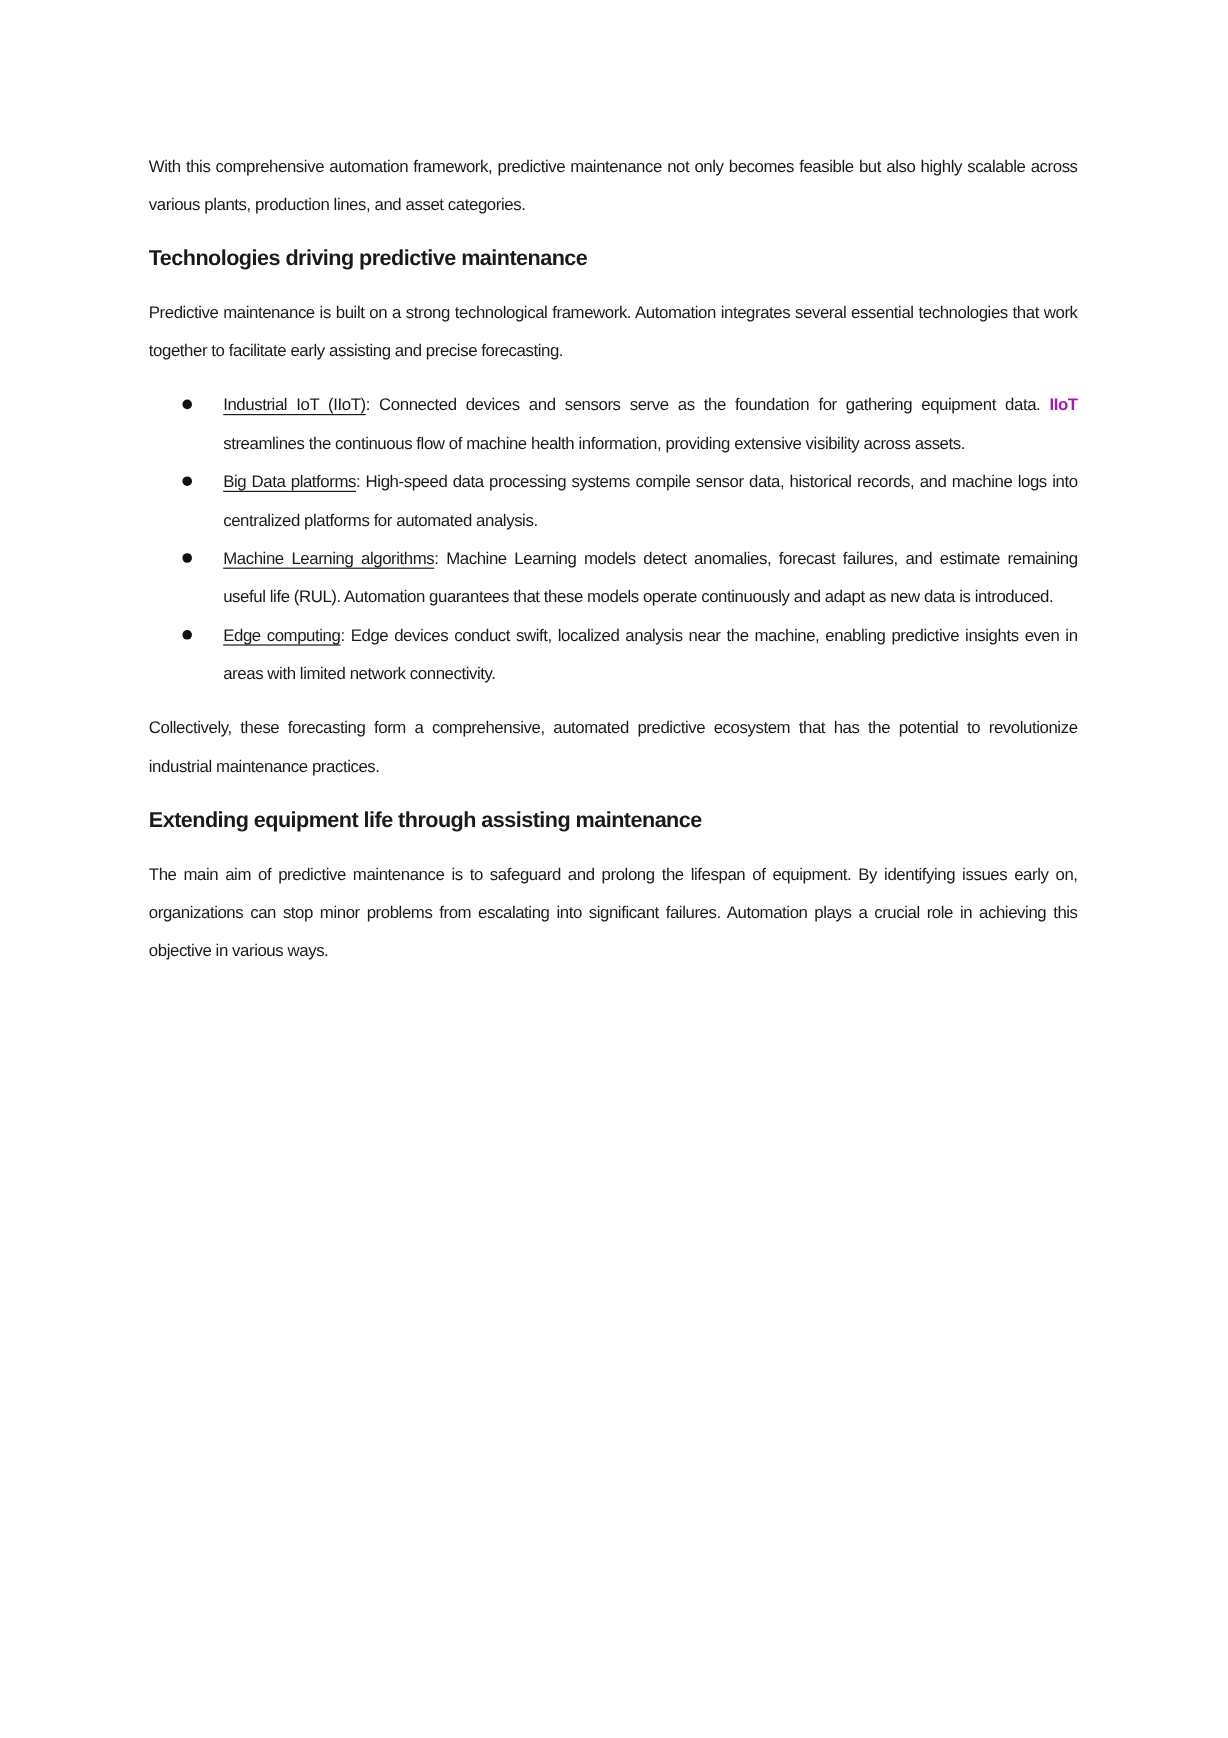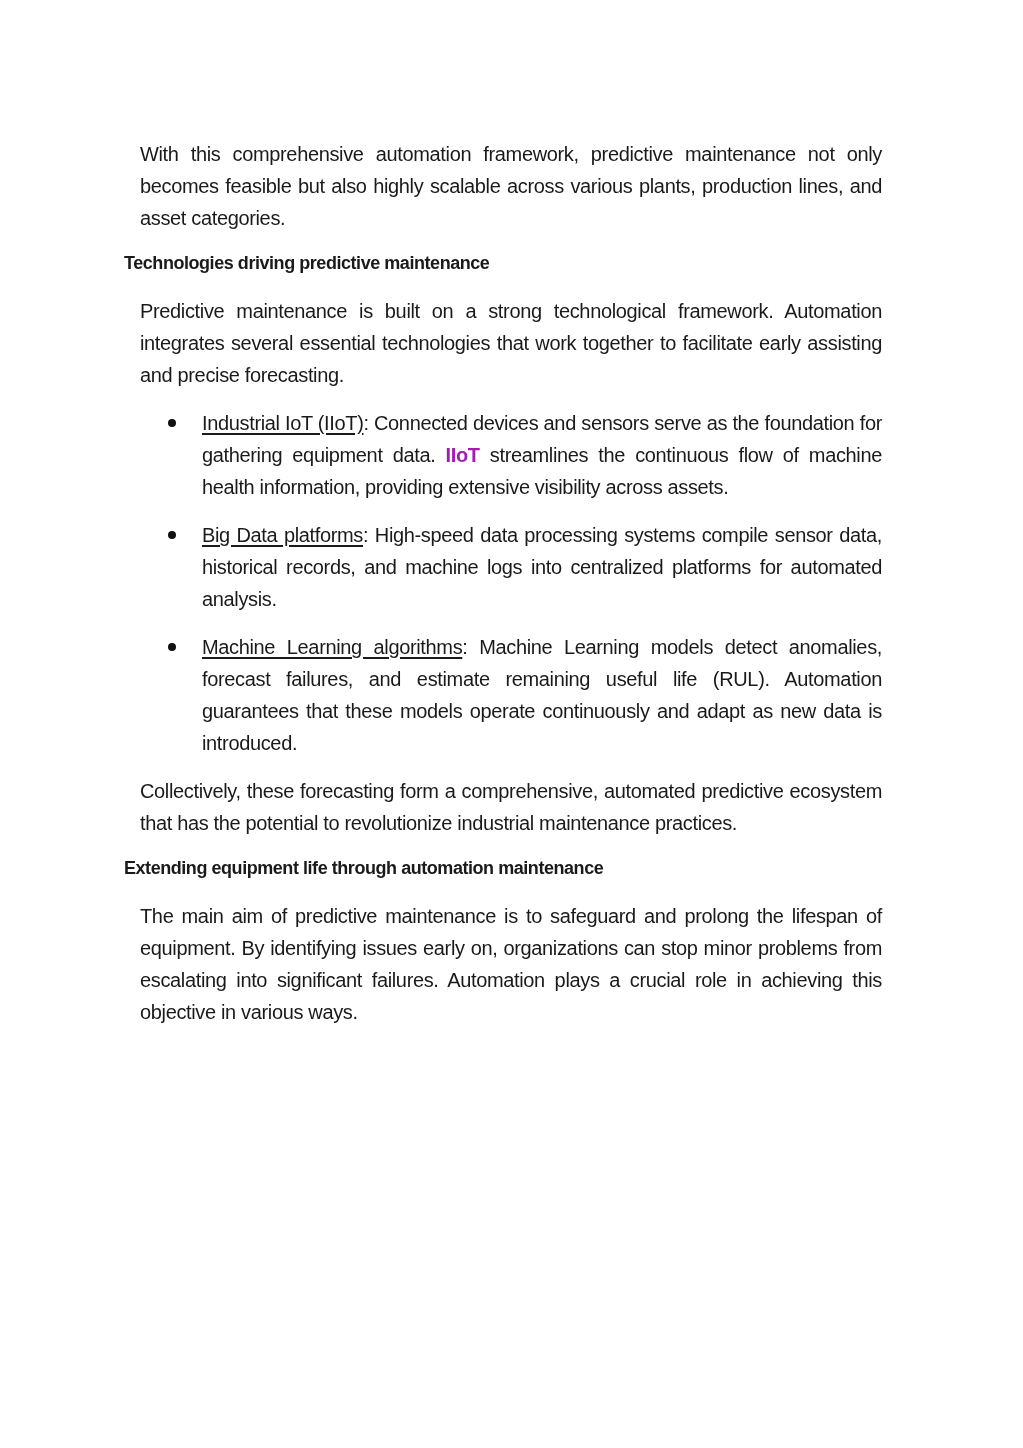--- a/index.html
+++ b/index.html
@@ -15,23 +15,23 @@
       font-family: "Liberation Sans", sans-serif;
       color: #1a1a1a;
     }
     .page {
       position: absolute;
       left: 124px;
       top: 122px;
       width: 774px;
     }
     p, li {
-      font-size: 20px;
+      font-size: 14px;
       line-height: 32px;
-      margin: 16px;
+      margin: 0;
       text-align: justify;
       letter-spacing: -0.35px;
     }
     .para { margin-bottom: 13px; }
     h2 {
       font-size: 18px;
       line-height: 32px;
       font-weight: bold;
       margin: 0 0 13px 0;
       letter-spacing: -0.45px;
@@ -75,21 +75,24 @@
   <ul>
     <li>
       <span class="bullet"></span><span class="term">Industrial IoT (IIoT)</span><span>: Connected devices and sensors serve as the foundation for gathering equipment data. </span><a class="link" style="color: #a21caf;">IIoT</a><span> streamlines the continuous flow of machine health information, providing extensive visibility across assets.</span>
     </li>
     <li>
       <span class="bullet"></span><span class="term">Big Data platforms</span><span>: High-speed data processing systems compile sensor data, historical records, and machine logs into centralized platforms for automated analysis.</span>
     </li>
     <li>
       <span class="bullet"></span><span class="term">Machine Learning algorithms</span><span>: Machine Learning models detect anomalies, forecast failures, and estimate remaining useful life (RUL). Automation guarantees that these models operate continuously and adapt as new data is introduced.</span>
     </li>
+    <li>
+      <span class="bullet"></span><span class="term">Edge computing</span><span>: Edge devices conduct swift, localized analysis near the machine, enabling predictive insights even in areas with limited network connectivity.</span>
+    </li>
   </ul>
 
   <p class="para">Collectively, these forecasting form a comprehensive, automated predictive ecosystem that has the potential to revolutionize industrial maintenance practices.</p>
 
-  <h2>Extending equipment life through automation maintenance</h2>
+  <h2>Extending equipment life through assisting maintenance</h2>
 
   <p class="para">The main aim of predictive maintenance is to safeguard and prolong the lifespan of equipment. By identifying issues early on, organizations can stop minor problems from escalating into significant failures. Automation plays a crucial role in achieving this objective in various ways.</p>
 
 </div>
 
 </body></html>

